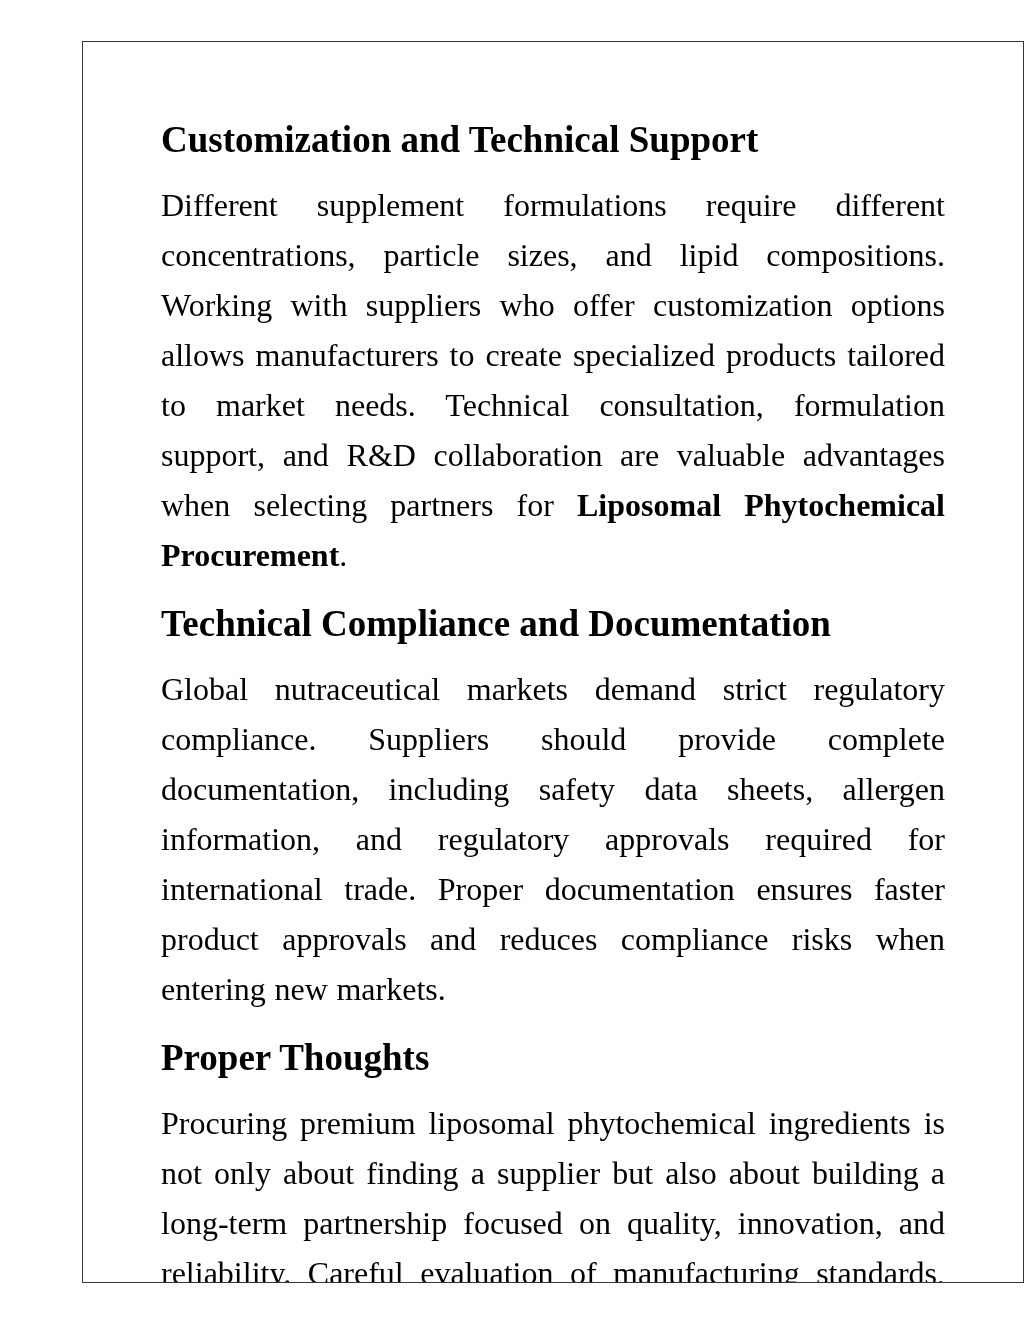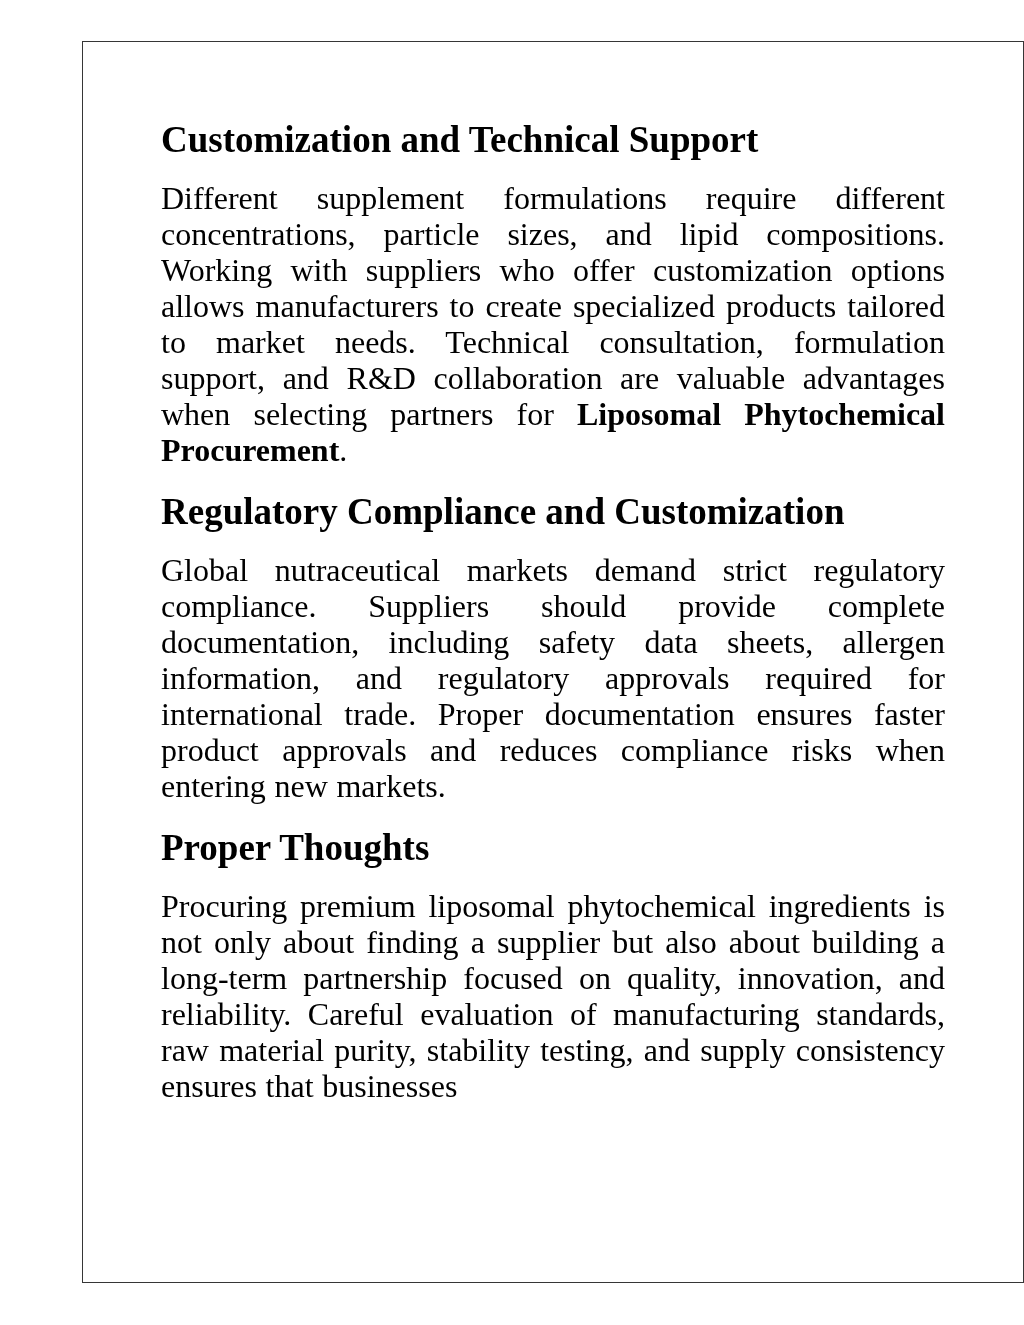--- a/index.html
+++ b/index.html
@@ -31,41 +31,41 @@
     font-family: "Liberation Serif", serif;
     font-size: 37px;
     line-height: 44px;
     font-weight: bold;
     margin: 22px 0 18px 0;
     color: #000000;
   }
   .paragraph {
     font-family: "Liberation Serif", serif;
     font-size: 32px;
-    line-height: 36px;
+    line-height: 50px;
     text-align: justify;
     margin: 0;
     color: #000000;
     word-spacing: 0.02em;
   }
   .paragraph b {
     font-weight: bold;
   }
 </style>
 </head>
 <body>
 
 <div class="page">
   <div class="content" id="doc-content">
       <section>
         <h2 class="section-heading">Customization and Technical Support</h2>
         <p class="paragraph"><span>Different supplement formulations require different concentrations, particle sizes, and lipid compositions. Working with suppliers who offer customization options allows manufacturers to create specialized products tailored to market needs. Technical consultation, formulation support, and R&amp;D collaboration are valuable advantages when selecting partners for </span><b>Liposomal Phytochemical Procurement</b><span>.</span></p>
       </section>
       <section>
-        <h2 class="section-heading">Regulatory Compliance and Customization</h2>
+        <h2 class="section-heading">Technical Compliance and Documentation</h2>
         <p class="paragraph"><span>Global nutraceutical markets demand strict regulatory compliance. Suppliers should provide complete documentation, including safety data sheets, allergen information, and regulatory approvals required for international trade. Proper documentation ensures faster product approvals and reduces compliance risks when entering new markets.</span></p>
       </section>
       <section>
         <h2 class="section-heading">Proper Thoughts</h2>
         <p class="paragraph"><span>Procuring premium liposomal phytochemical ingredients is not only about finding a supplier but also about building a long-term partnership focused on quality, innovation, and reliability. Careful evaluation of manufacturing standards, raw material purity, stability testing, and supply consistency ensures that businesses</span></p>
       </section>
     </div>
 </div>
 
 </body></html>

